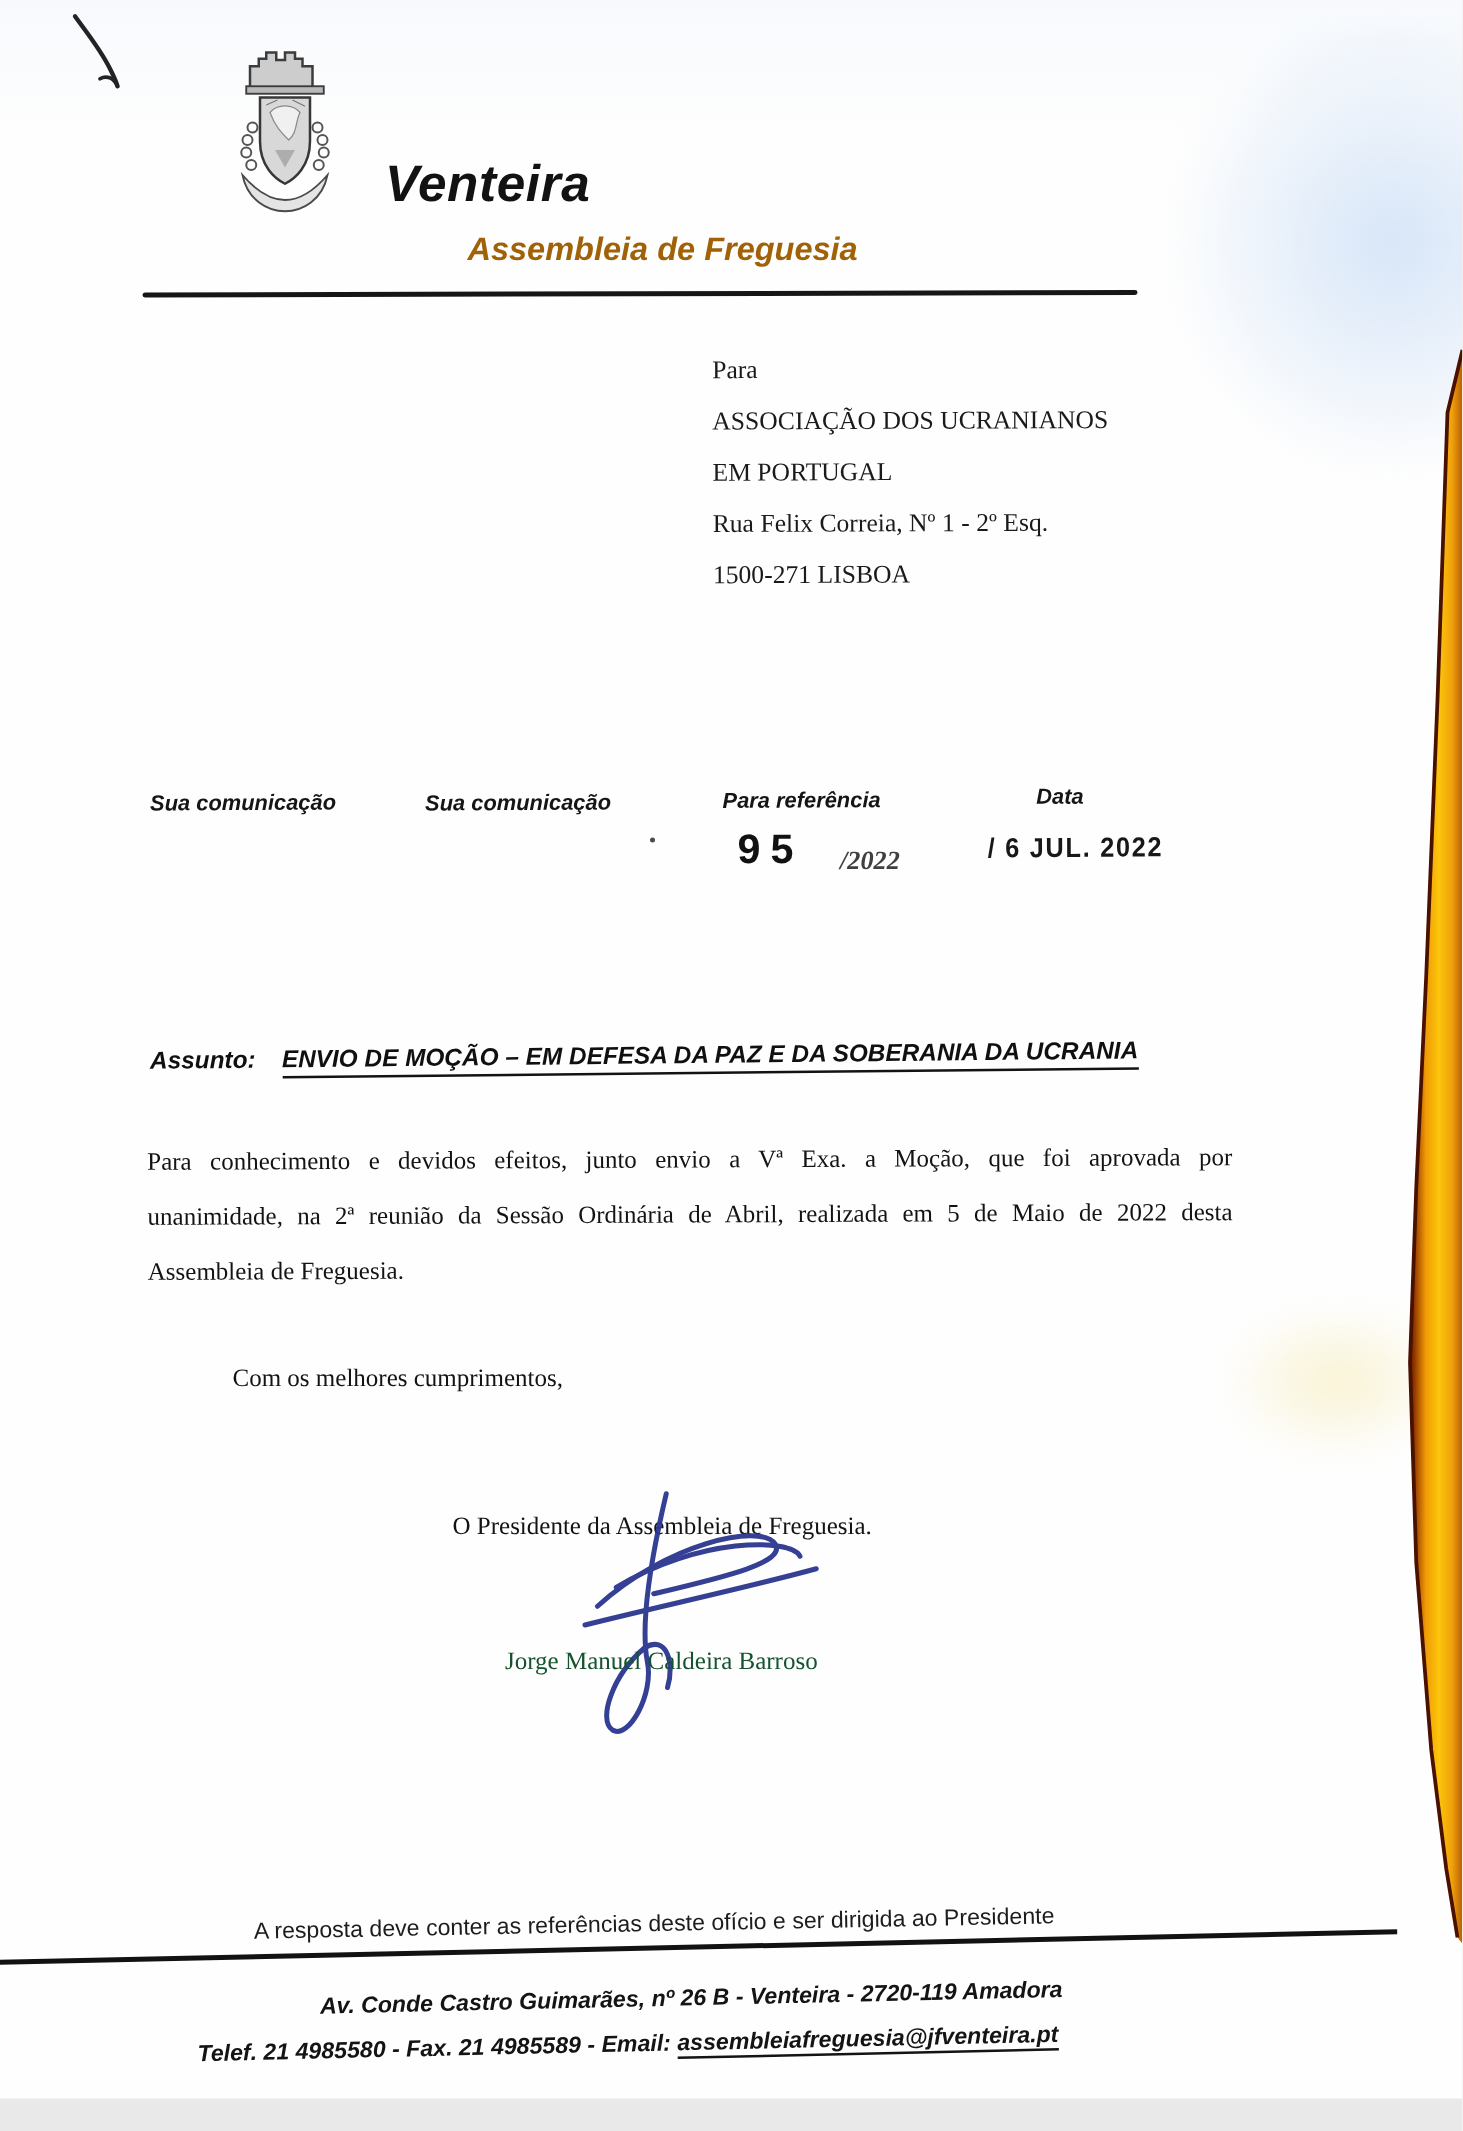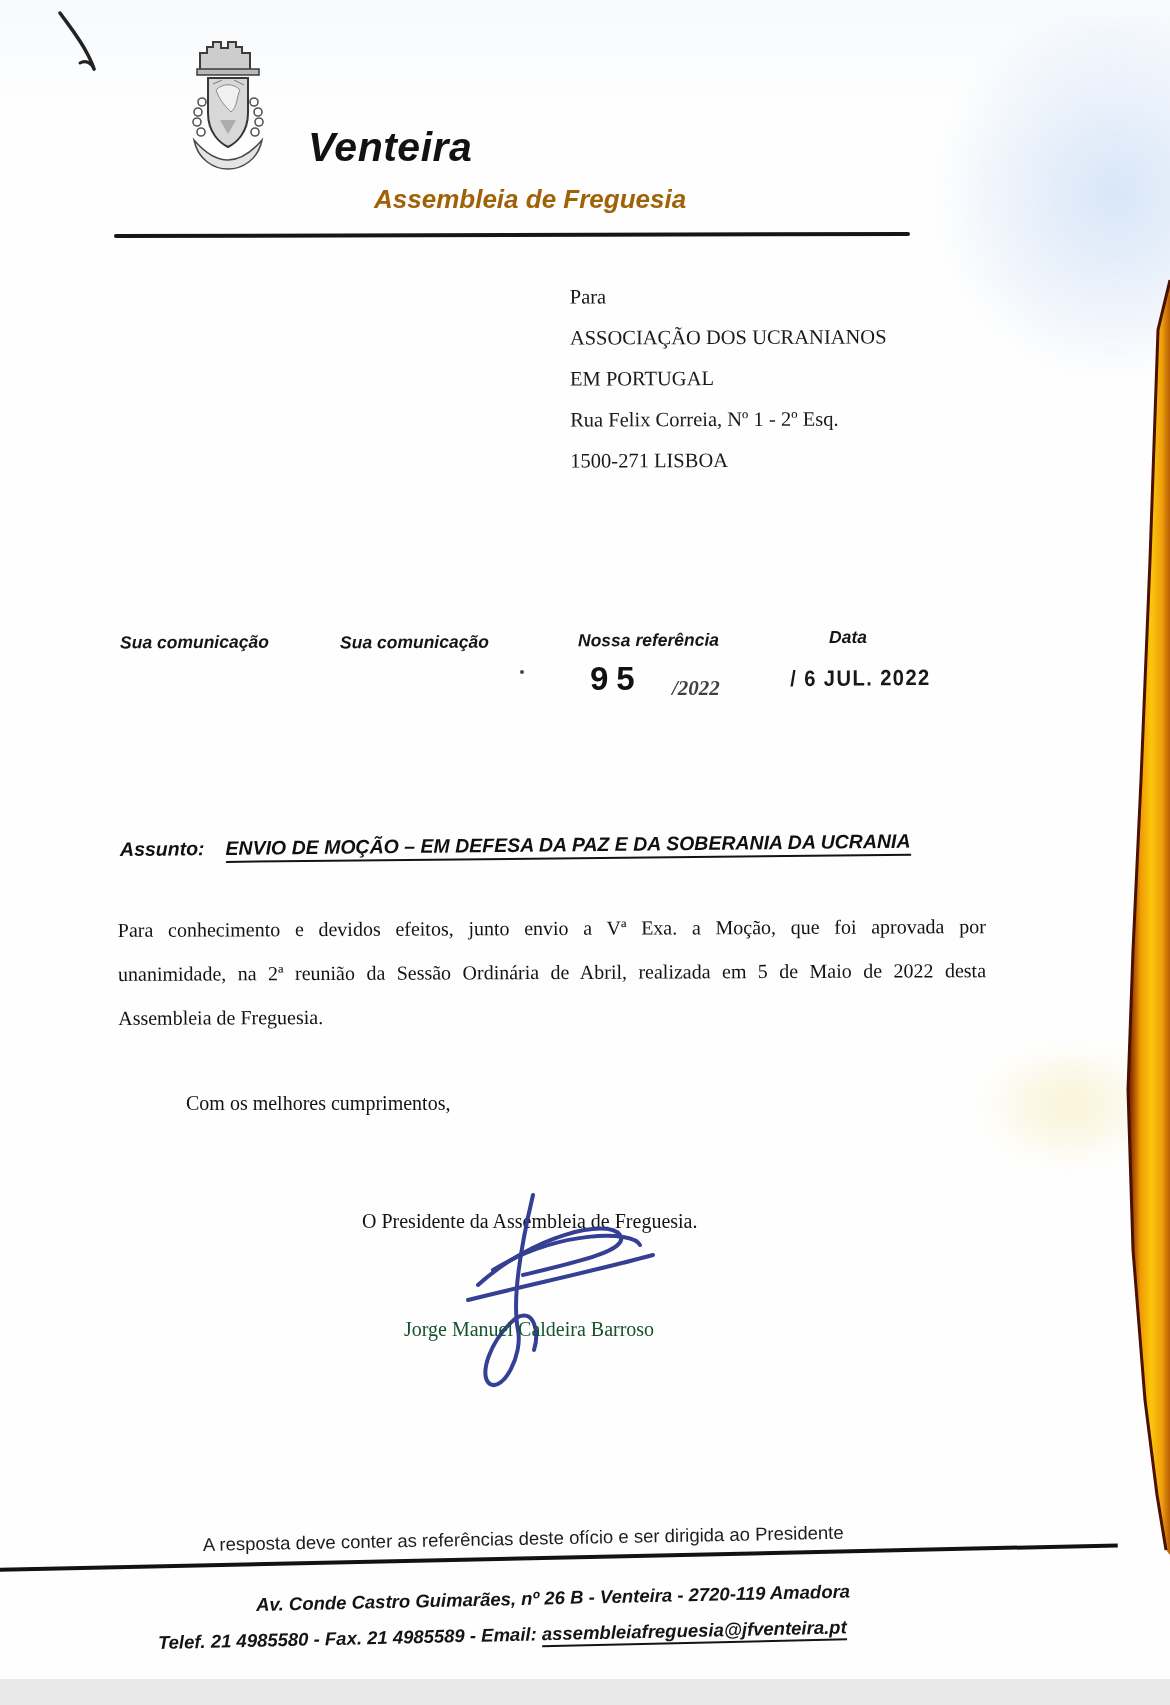--- a/index.html
+++ b/index.html
@@ -142,21 +142,21 @@
   <div class="recipient">
     <div>Para</div>
     <div>ASSOCIAÇÃO DOS UCRANIANOS</div>
     <div>EM PORTUGAL</div>
     <div>Rua Felix Correia, Nº 1 - 2º Esq.</div>
     <div>1500-271 LISBOA</div>
   </div>
 
   <div class="ref-label" style="left:120px;top:632px">Sua comunicação</div>
   <div class="ref-label" style="left:340px;top:632px">Sua comunicação</div>
-  <div class="ref-label" style="left:578px;top:630px">Nossa referência</div>
+  <div class="ref-label" style="left:578px;top:630px">Para referência</div>
   <div class="ref-label" style="left:829px;top:627px">Data</div>
   <div class="ref-num">95</div>
   <div class="ref-year">/2022</div>
   <div class="date-stamp">/ 6 JUL. 2022</div>
 
   <div class="subject">
     <span class="lbl">Assunto:</span><span class="u">ENVIO DE MOÇÃO – EM DEFESA DA PAZ E DA SOBERANIA DA UCRANIA</span>
   </div>
 
   <div class="body-block">

